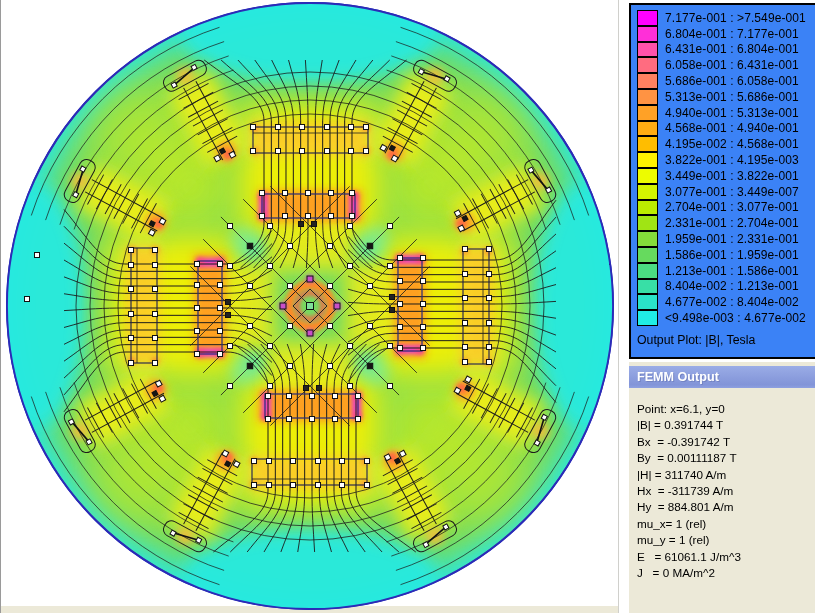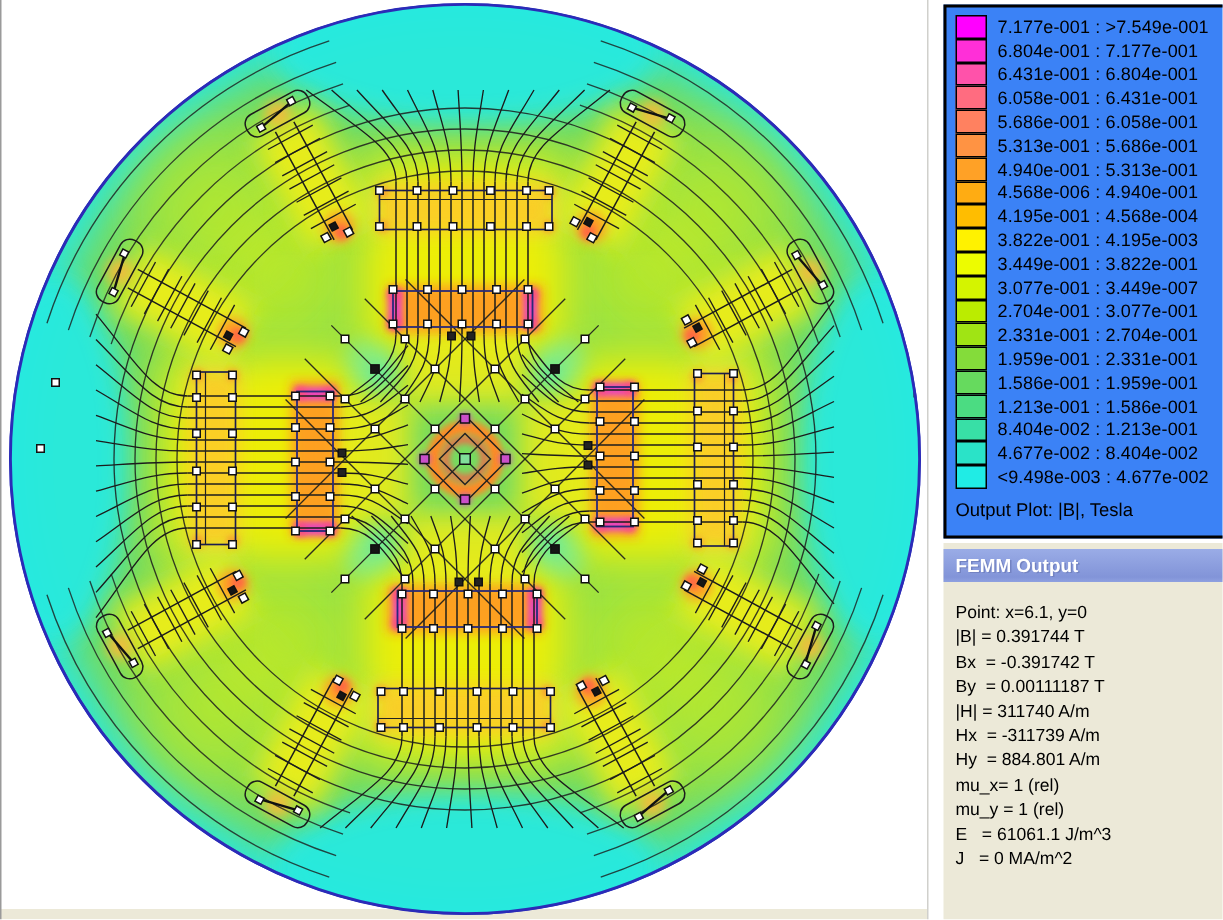--- a/index.html
+++ b/index.html
@@ -336,25 +336,25 @@
         <div class="legend-row">
           <div class="swatch" style="background: rgb(255, 147, 67);"></div>
           <div class="legend-label">5.313e-001 : 5.686e-001</div>
         </div>
         <div class="legend-row">
           <div class="swatch" style="background: rgb(255, 161, 38);"></div>
           <div class="legend-label">4.940e-001 : 5.313e-001</div>
         </div>
         <div class="legend-row">
           <div class="swatch" style="background: rgb(255, 172, 18);"></div>
-          <div class="legend-label">4.568e-006 : 4.940e-001</div>
+          <div class="legend-label">4.568e-001 : 4.940e-001</div>
         </div>
         <div class="legend-row">
           <div class="swatch" style="background: rgb(255, 189, 0);"></div>
-          <div class="legend-label">4.195e-001 : 4.568e-004</div>
+          <div class="legend-label">4.195e-002 : 4.568e-001</div>
         </div>
         <div class="legend-row">
           <div class="swatch" style="background: rgb(255, 242, 0);"></div>
           <div class="legend-label">3.822e-001 : 4.195e-003</div>
         </div>
         <div class="legend-row">
           <div class="swatch" style="background: rgb(237, 252, 0);"></div>
           <div class="legend-label">3.449e-001 : 3.822e-001</div>
         </div>
         <div class="legend-row">

